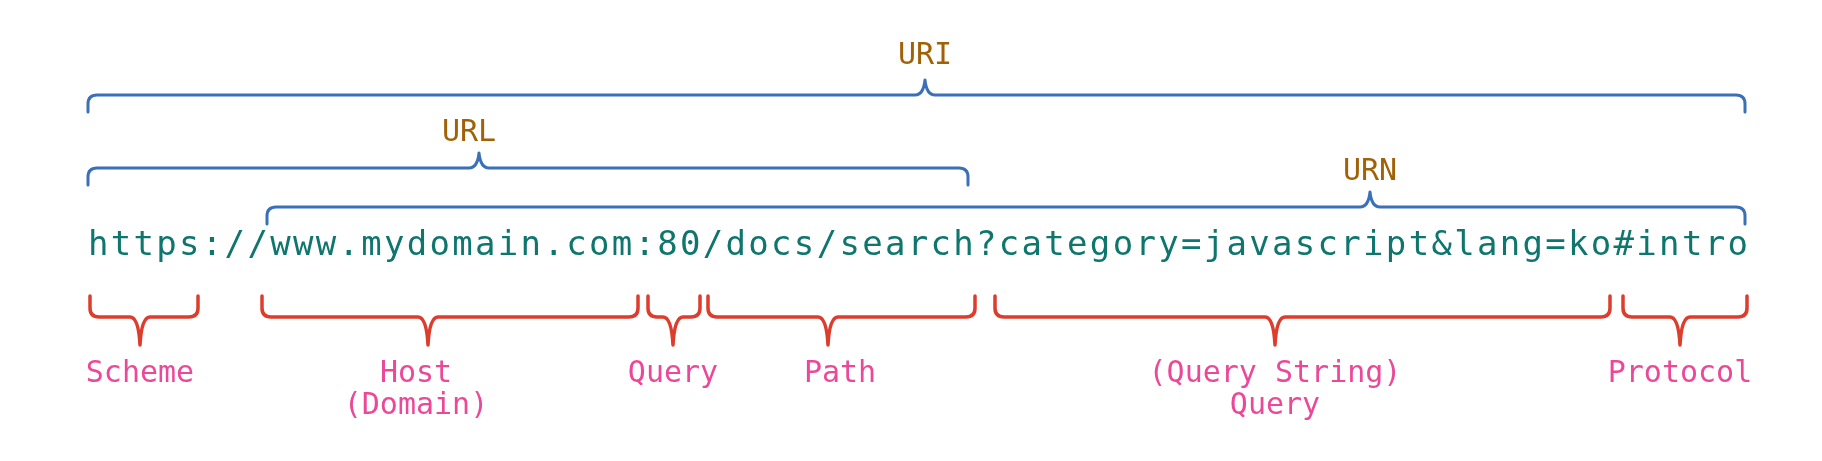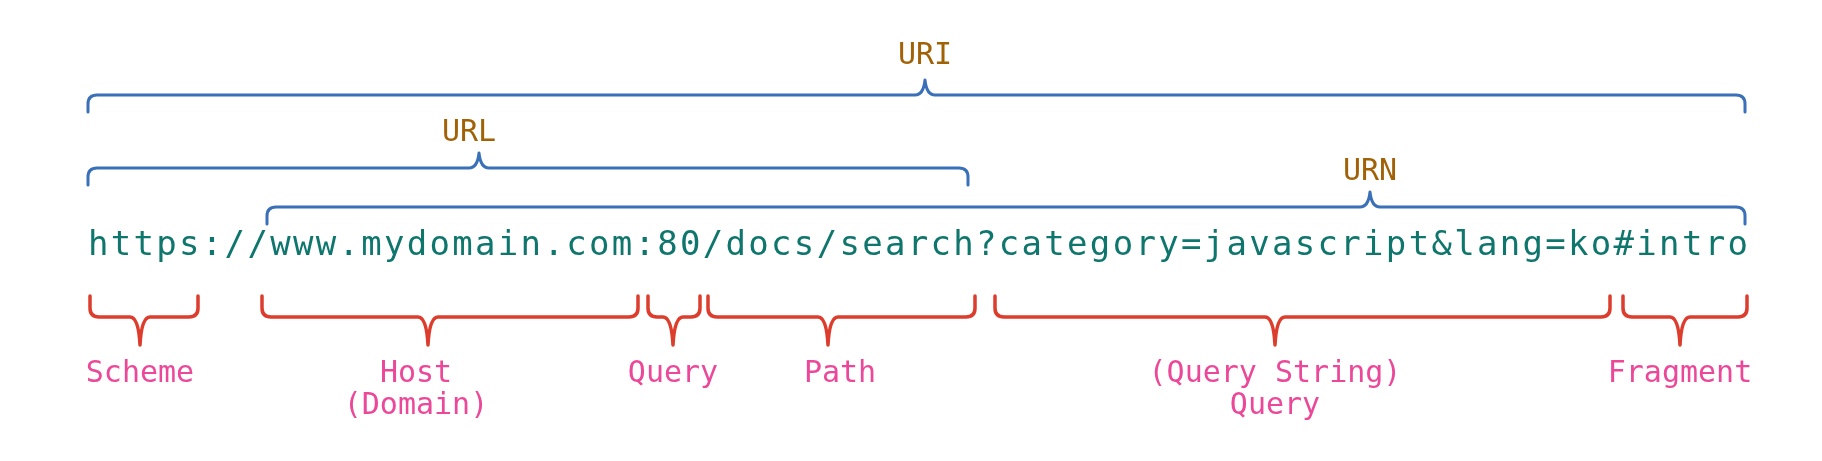--- a/index.html
+++ b/index.html
@@ -73,16 +73,16 @@
   </div>
   <div class="bot-label" id="bot-label-3" style="left: 800px; top: 356px; margin-left: 40px;">
     <div class="line">Path</div>
     <div class="line"></div>
   </div>
   <div class="bot-label" id="bot-label-4" style="left: 1275px; top: 356px;">
     <div class="line">(Query String)</div>
     <div class="line">Query</div>
   </div>
   <div class="bot-label" id="bot-label-5" style="left: 1680px; top: 356px;">
-    <div class="line">Fragment</div>
+    <div class="line">Protocol</div>
     <div class="line"></div>
   </div>
 </div>
 
 </body></html>

